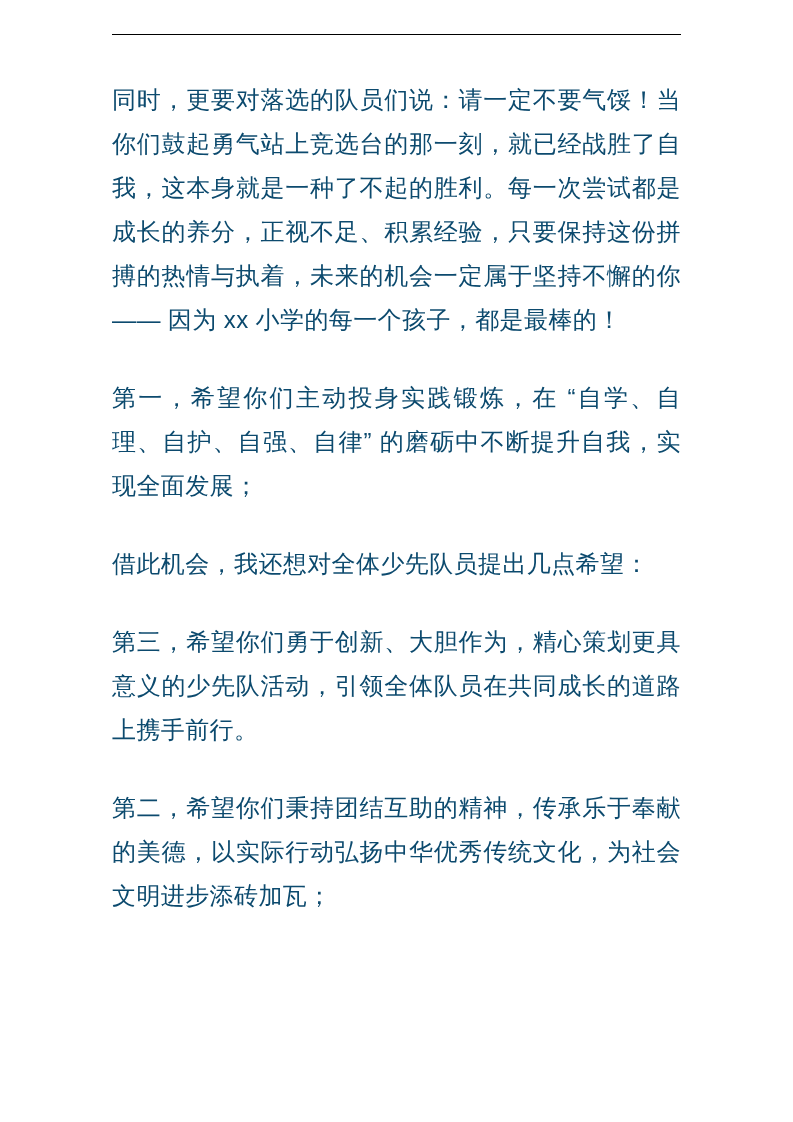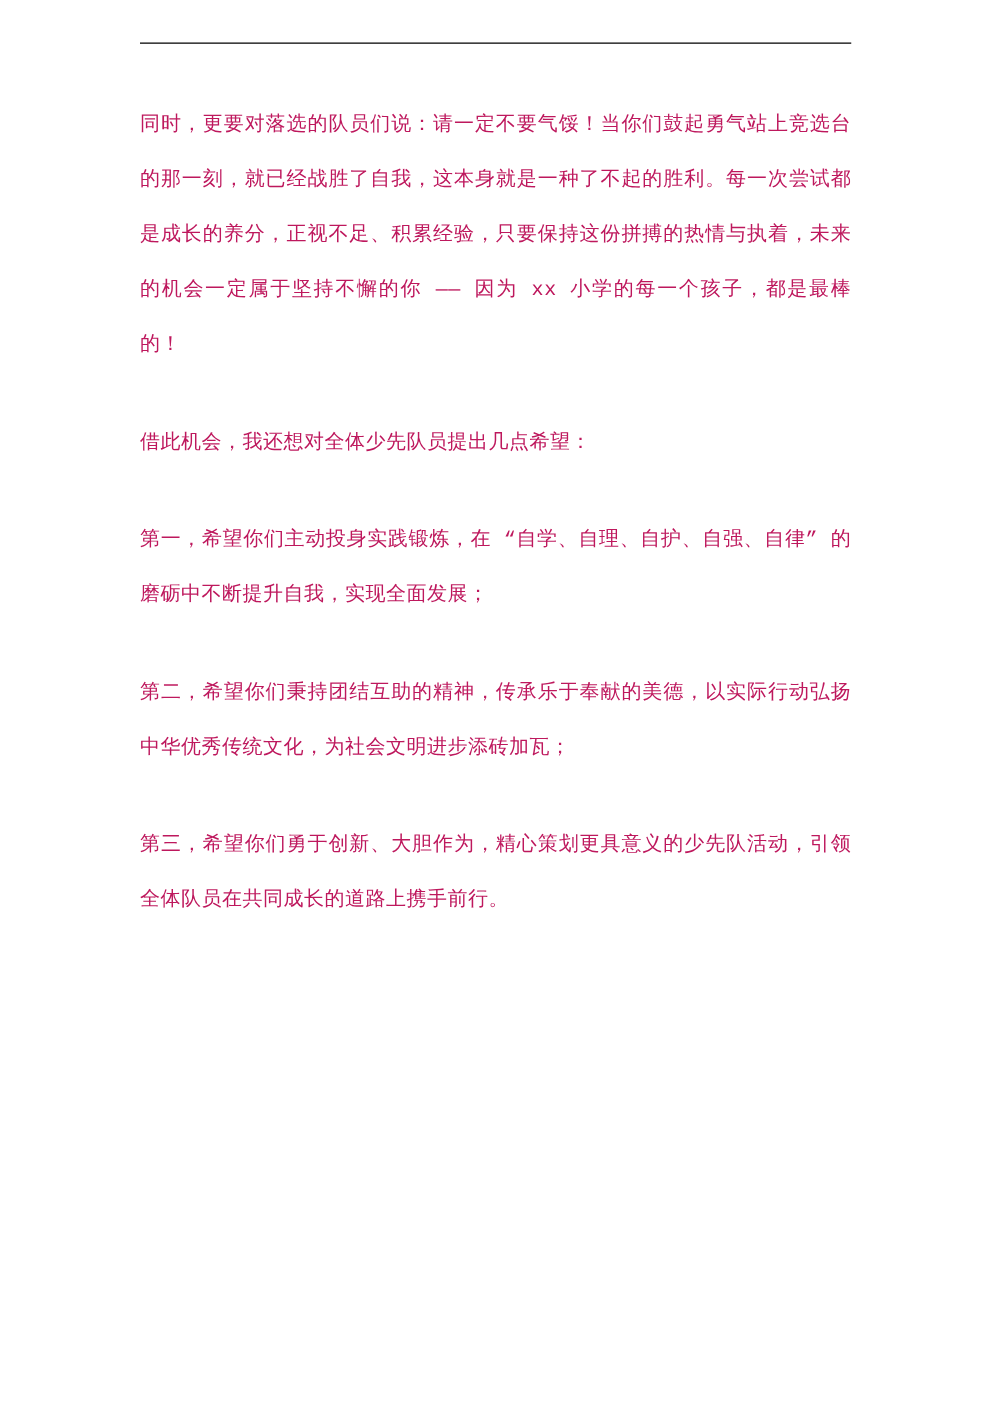--- a/index.html
+++ b/index.html
@@ -27,52 +27,51 @@
     right: 112px;
     top: 34px;
     height: 1px;
     background: #000000;
   }
   .doc-body {
     position: relative;
     width: 100%;
   }
   .para {
-    font-size: 16px;
+    font-size: 24px;
     line-height: 44px;
     letter-spacing: 0.4px;
     text-align: justify;
     text-justify: inter-ideograph;
     margin: 0 0 26px 0;
-    color: #be185d;
+    color: #0c4a6e;
     font-weight: 400;
-    font-family: Liberation Mono, monospace;
   }
   .para:last-child {
     margin-bottom: 0;
   }
   .gap-large {
     margin-bottom: 34px;
   }
 </style>
 </head>
 <body>
 
 <div class="page">
 
   <div class="rule-top"></div>
 
   <div class="doc-body">
 
     <p class="para gap-large">同时，更要对落选的队员们说：请一定不要气馁！当你们鼓起勇气站上竞选台的那一刻，就已经战胜了自我，这本身就是一种了不起的胜利。每一次尝试都是成长的养分，正视不足、积累经验，只要保持这份拼搏的热情与执着，未来的机会一定属于坚持不懈的你 —— 因为 xx 小学的每一个孩子，都是最棒的！</p>
 
+    <p class="para gap-large">第一，希望你们主动投身实践锻炼，在 “自学、自理、自护、自强、自律” 的磨砺中不断提升自我，实现全面发展；</p>
+
     <p class="para gap-large">借此机会，我还想对全体少先队员提出几点希望：</p>
 
-    <p class="para gap-large">第一，希望你们主动投身实践锻炼，在 “自学、自理、自护、自强、自律” 的磨砺中不断提升自我，实现全面发展；</p>
+    <p class="para gap-large">第三，希望你们勇于创新、大胆作为，精心策划更具意义的少先队活动，引领全体队员在共同成长的道路上携手前行。</p>
 
     <p class="para gap-large">第二，希望你们秉持团结互助的精神，传承乐于奉献的美德，以实际行动弘扬中华优秀传统文化，为社会文明进步添砖加瓦；</p>
-
-    <p class="para gap-large">第三，希望你们勇于创新、大胆作为，精心策划更具意义的少先队活动，引领全体队员在共同成长的道路上携手前行。</p>
 
 
   </div>
 
 </div>
 
 </body></html>

